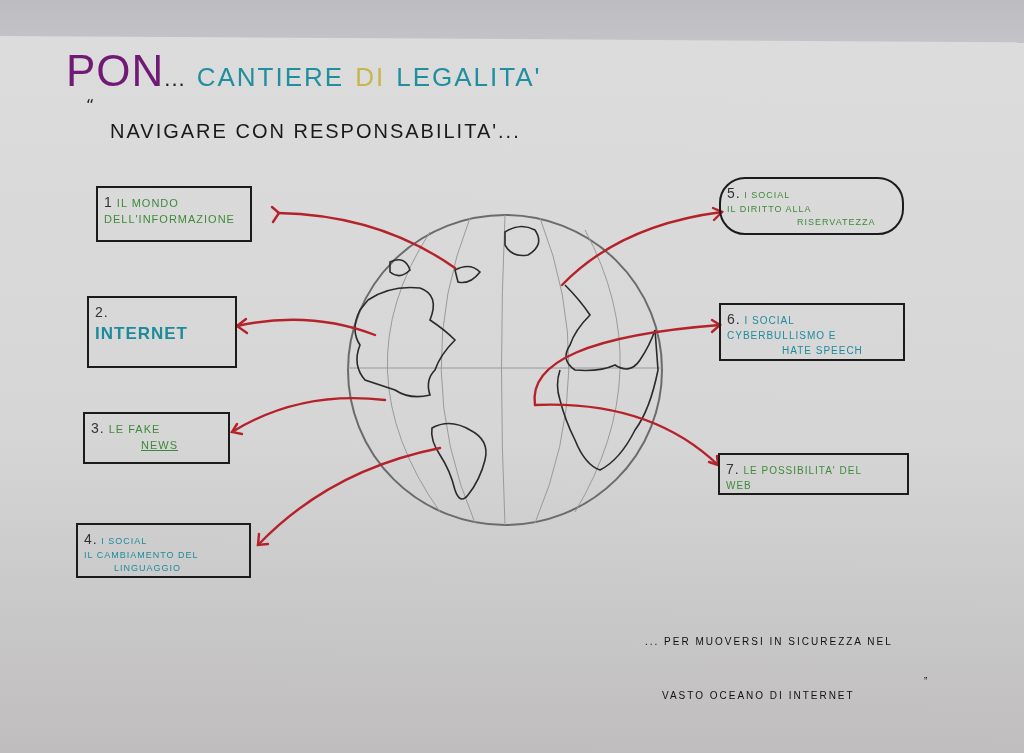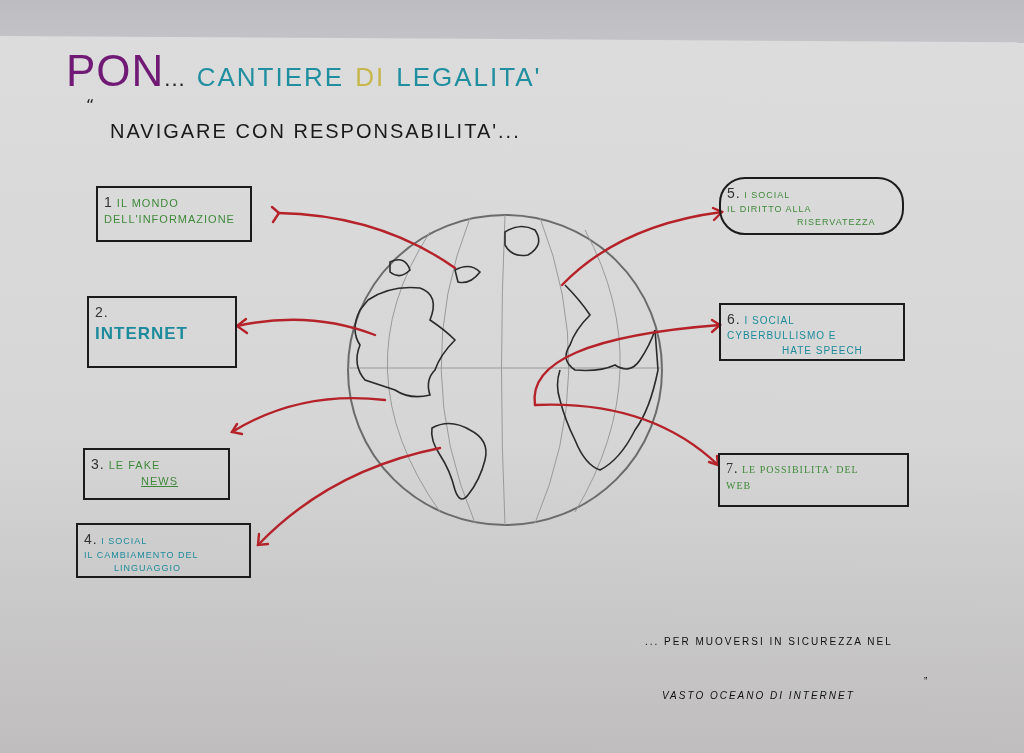--- a/index.html
+++ b/index.html
@@ -105,21 +105,21 @@
 
 <div class="box" style="left:96px; top:186px; width:156px; height:56px;">
   <span class="num">1</span>
   <span class="green">Il mondo</span>
   <span class="indent green">dell'informazione</span>
 </div>
 <div class="box" style="left:87px; top:296px; width:150px; height:72px;">
   <span class="num teal2 indent">2.</span>
   <span class="teal2" style="font-size:17px; font-weight:bold;text-align:center;">Internet</span>
 </div>
-<div class="box" style="left:83px; top:412px; width:147px; height:52px;margin-top:36px;">
+<div class="box" style="left:83px; top:412px; width:147px; height:52px;">
   <span class="num gray">3.</span>
   <span class="green">Le fake</span>
   <span class="indent green" style="padding-left:50px;text-decoration:underline;">news</span>
 </div>
 <div class="box" style="left:76px; top:523px; width:175px; height:55px; font-size:9px;">
   <span class="num teal2">4.</span>
   <span class="teal2">I social</span>
   <span class="indent teal2">Il cambiamento del</span>
   <span class="indent teal2" style="padding-left:30px;">linguaggio</span>
 </div>
@@ -129,21 +129,21 @@
   <span class="green">I social</span>
   <span class="indent green">Il diritto alla</span>
   <span class="indent green" style="padding-left:70px;">riservatezza</span>
 </div>
 <div class="box" style="left:719px; top:303px; width:186px; height:58px; font-size:10px;">
   <span class="num teal2">6.</span>
   <span class="teal2">I social</span>
   <span class="indent teal2">Cyberbullismo e</span>
   <span class="indent teal2" style="padding-left:55px;">hate speech</span>
 </div>
-<div class="box" style="left:718px; top:453px; width:191px; height:54px; font-size:10px;font-family:Liberation Serif, serif;">
+<div class="box" style="left:718px; top:453px; width:191px; height:42px; font-size:10px;">
   <span class="num green">7.</span>
   <span class="green">Le possibilita' del</span>
   <span class="indent green">web</span>
 </div>
 
 <div class="closing" style="left:645px; top:636px;">... Per muoversi in sicurezza nel</div>
-<div class="closing" style="left:662px; top:690px;font-style:italic;">vasto oceano di internet</div>
+<div class="closing" style="left:662px; top:690px;">vasto oceano di internet</div>
 <div class="closing" style="left:924px; top:676px;">”</div>
 
 </body></html>

